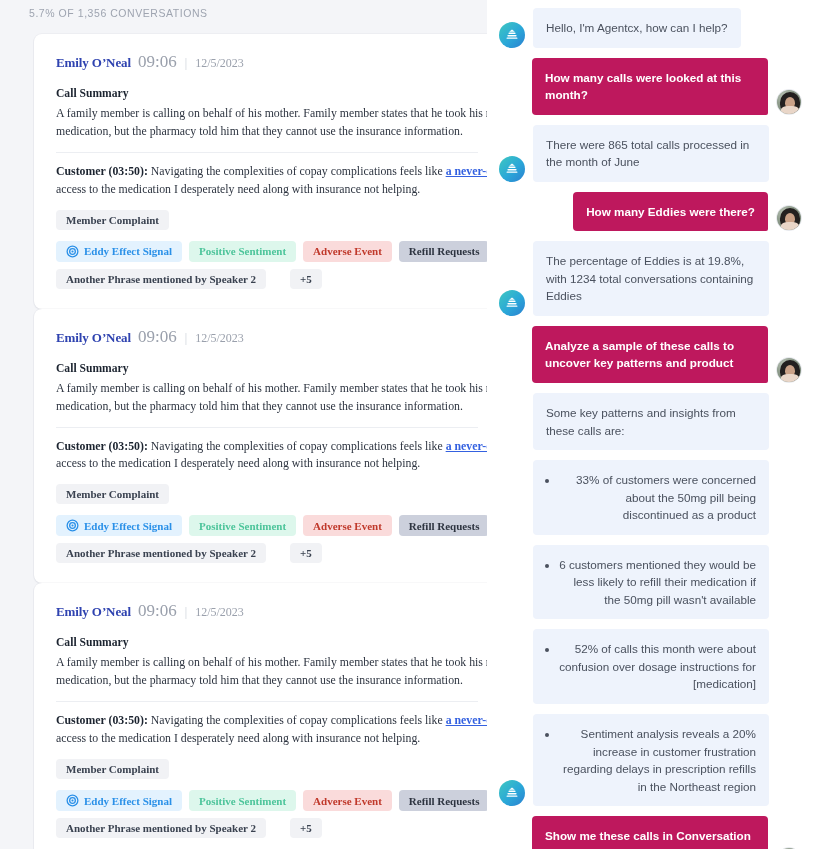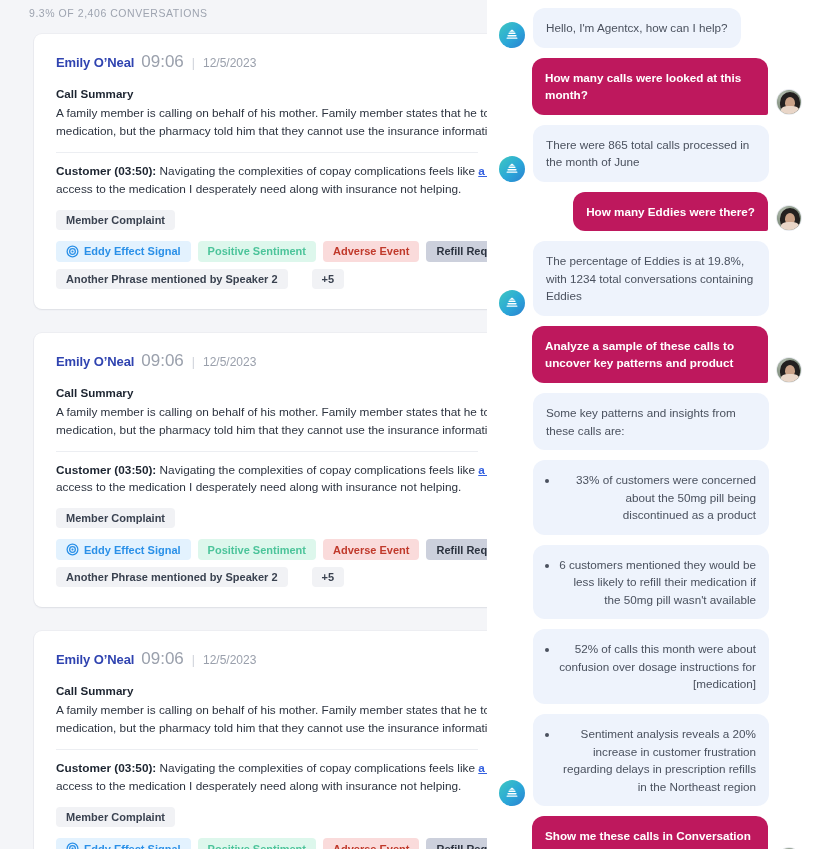--- a/index.html
+++ b/index.html
@@ -43,21 +43,22 @@
     padding-left: 34px;
   }
 
   .conv-card {
     position: relative;
     width: 466px;
     background: #ffffff;
     border-radius: 8px;
     box-shadow: 0 1px 2px rgba(32,42,68,0.07), 0 0 0 1px rgba(32,42,68,0.03);
     padding: 18px 22px 20px 22px;
-    margin-bottom: 24px;
+    margin-bottom: 0;
+    font-family: Liberation Serif, serif;
   }
 
   .card-head {
     display: flex;
     align-items: baseline;
     gap: 7px;
     margin-bottom: 15px;
     white-space: nowrap;
   }
   .conv-name {
@@ -169,21 +170,21 @@
   .avatar-user .ph-bg { position: absolute; inset: 0; background:
       radial-gradient(circle at 30% 25%, #b9c3b5 0%, #8d9a8a 40%, #6f7d6d 100%); }
   .avatar-user .ph-hair { position: absolute; left: 3px; top: 2px; width: 20px; height: 21px;
       border-radius: 50% 50% 42% 42%; background: #23201f; }
   .avatar-user .ph-face { position: absolute; left: 8px; top: 7px; width: 10px; height: 12px;
       border-radius: 50% 50% 48% 48%; background: #caa288; }
   .avatar-user .ph-body { position: absolute; left: 4px; bottom: -1px; width: 18px; height: 9px;
       border-radius: 40% 40% 0 0; background: #e9d6c8; }
 
   .bubble {
-    border-radius: 12px;
+    border-radius: 4px;
     padding: 11px 13px;
     font-size: 11.7px;
     line-height: 1.5;
     max-width: 236px;
   }
   .bubble.bot {
     background: #eef3fc;
     color: #4a515e;
     margin-left: 8px;
   }
@@ -201,21 +202,21 @@
   .bubble.bot li { list-style: disc; }
   .bubble.bot li::marker { color: #7b8characters; }
 </style>
 </head>
 <body>
 
 <div id="app">
 
   <div class="list-pane">
 
-    <div class="list-header">9.3% OF 2,406 CONVERSATIONS</div>
+    <div class="list-header">5.7% OF 1,356 CONVERSATIONS</div>
 
     <div class="cards" id="cards-container">
         <div class="conv-card">
           <div class="card-head">
             <span class="conv-name">Emily O’Neal</span>
             <span class="conv-time">09:06</span>
             <span class="conv-sep">|</span>
             <span class="conv-date">12/5/2023</span>
           </div>
           <div class="sum-label">Call Summary</div>

